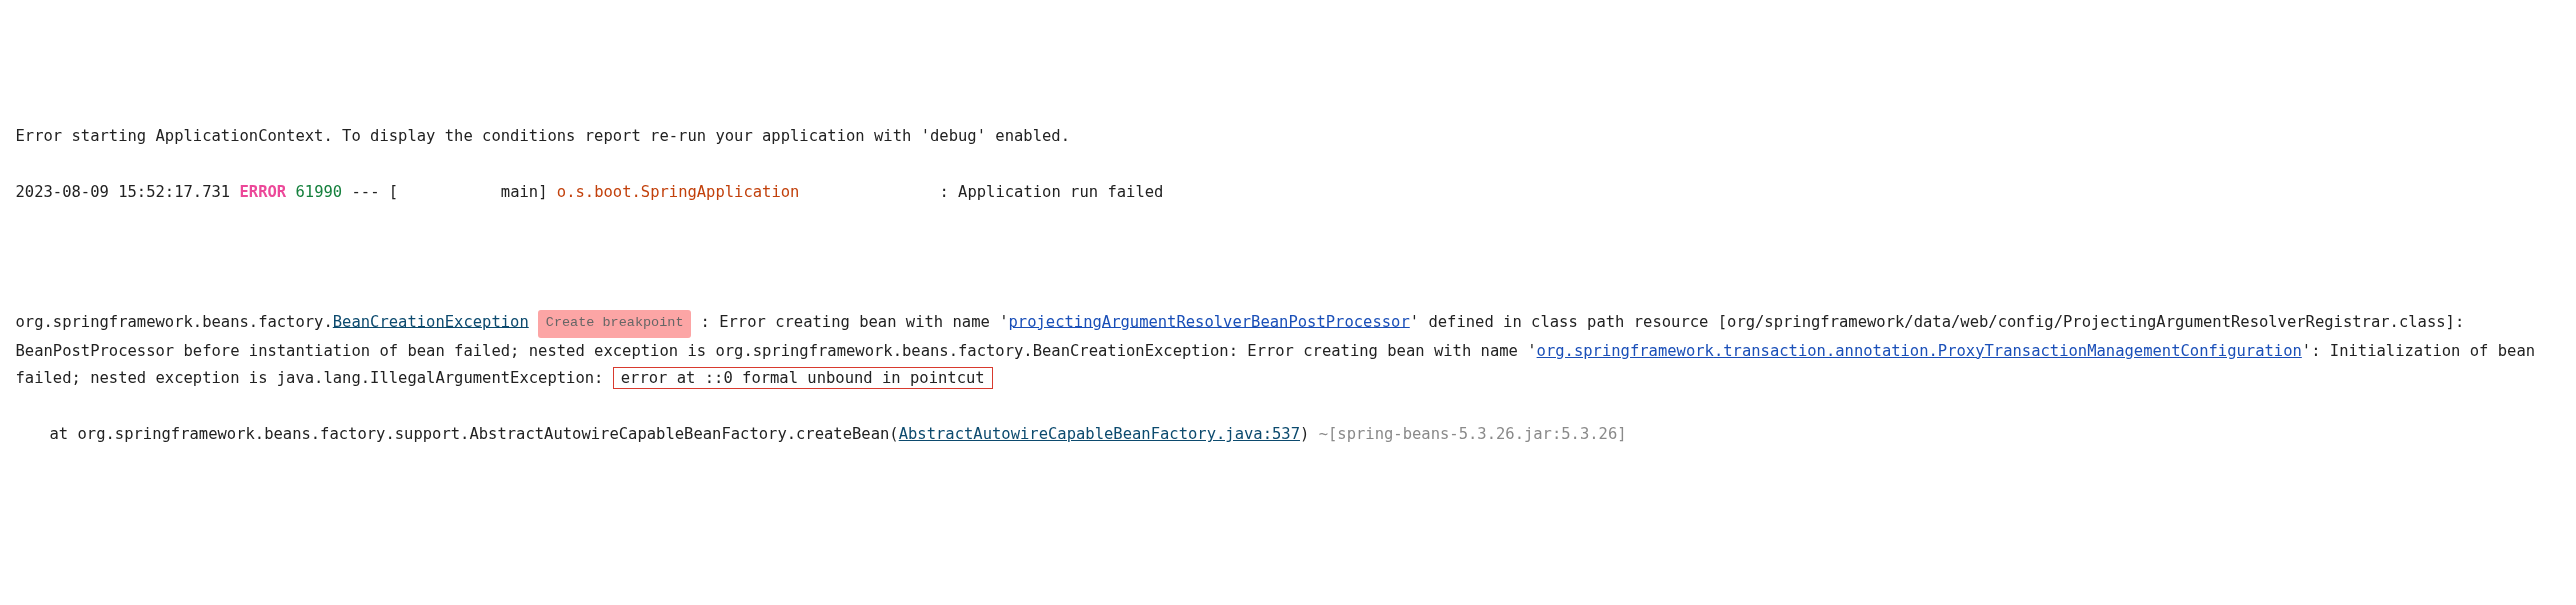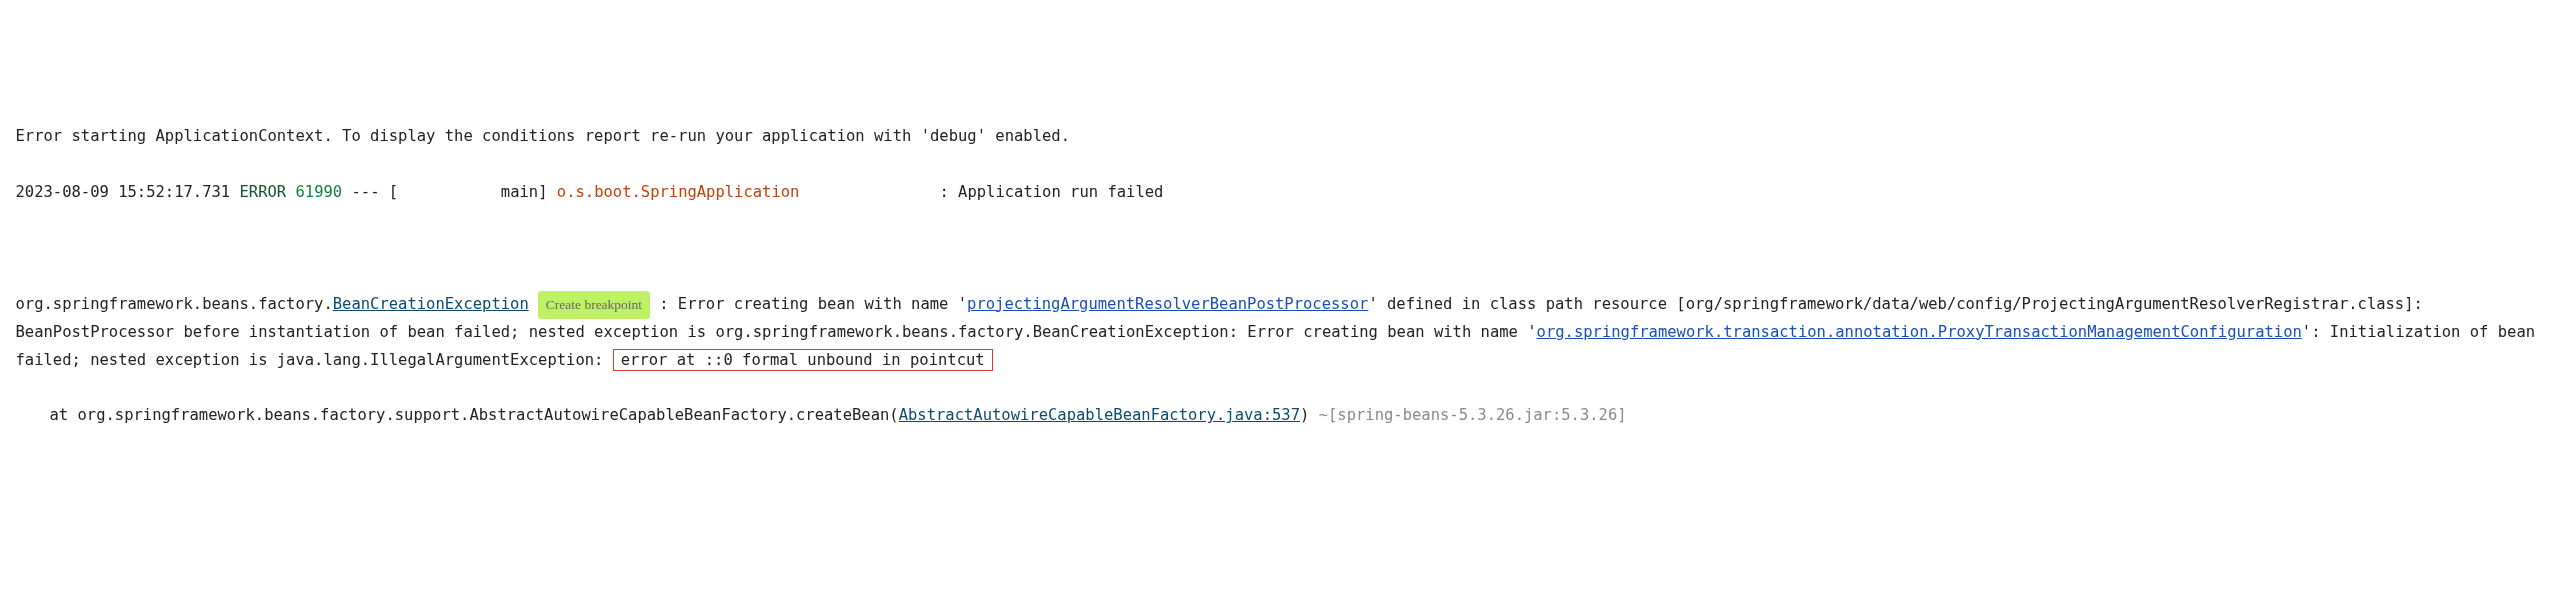--- a/index.html
+++ b/index.html
@@ -14,51 +14,52 @@
       background: #ffffff;
       color: #222222;
       padding: 11.6px 15.5px;
       white-space: pre-wrap;
       word-break: break-word;
     }
     .log-line {
       display: block;
     }
     .error-level {
-      color: #14532d;
-      font-weight: normal;
+      color: #ec4899;
+      font-weight: bold;
     }
     .pid {
       color: #15803d;
     }
     .logger-name {
       color: #c2410c;
     }
     .link {
       color: #1a4fb8;
       text-decoration: underline;
       text-align: center;
     }
     .link-gray {
       color: #0c4a6e;
       text-decoration: underline;
     }
     .gray-text {
       color: #8a8a8a;
     }
     .breakpoint-btn {
-      background: #bef264;
+      background: #fca5a5;
       color: #666666;
       padding: 1.9px 7.7px;
       border-radius: 2.9px;
-      font-family: Liberation Serif, serif;
+      font-family: Liberation Mono, monospace;
       font-size: 13.5px;
       cursor: pointer;
       display: inline-block;
       vertical-align: baseline;
+      margin-top: 19px;
     }
     .boxed {
       border: 1.9px solid #d83a2e;
       padding: 1px 7px;
       display: inline;
     }
     .indent {
       margin-left: 34px;
     }
   </style>

